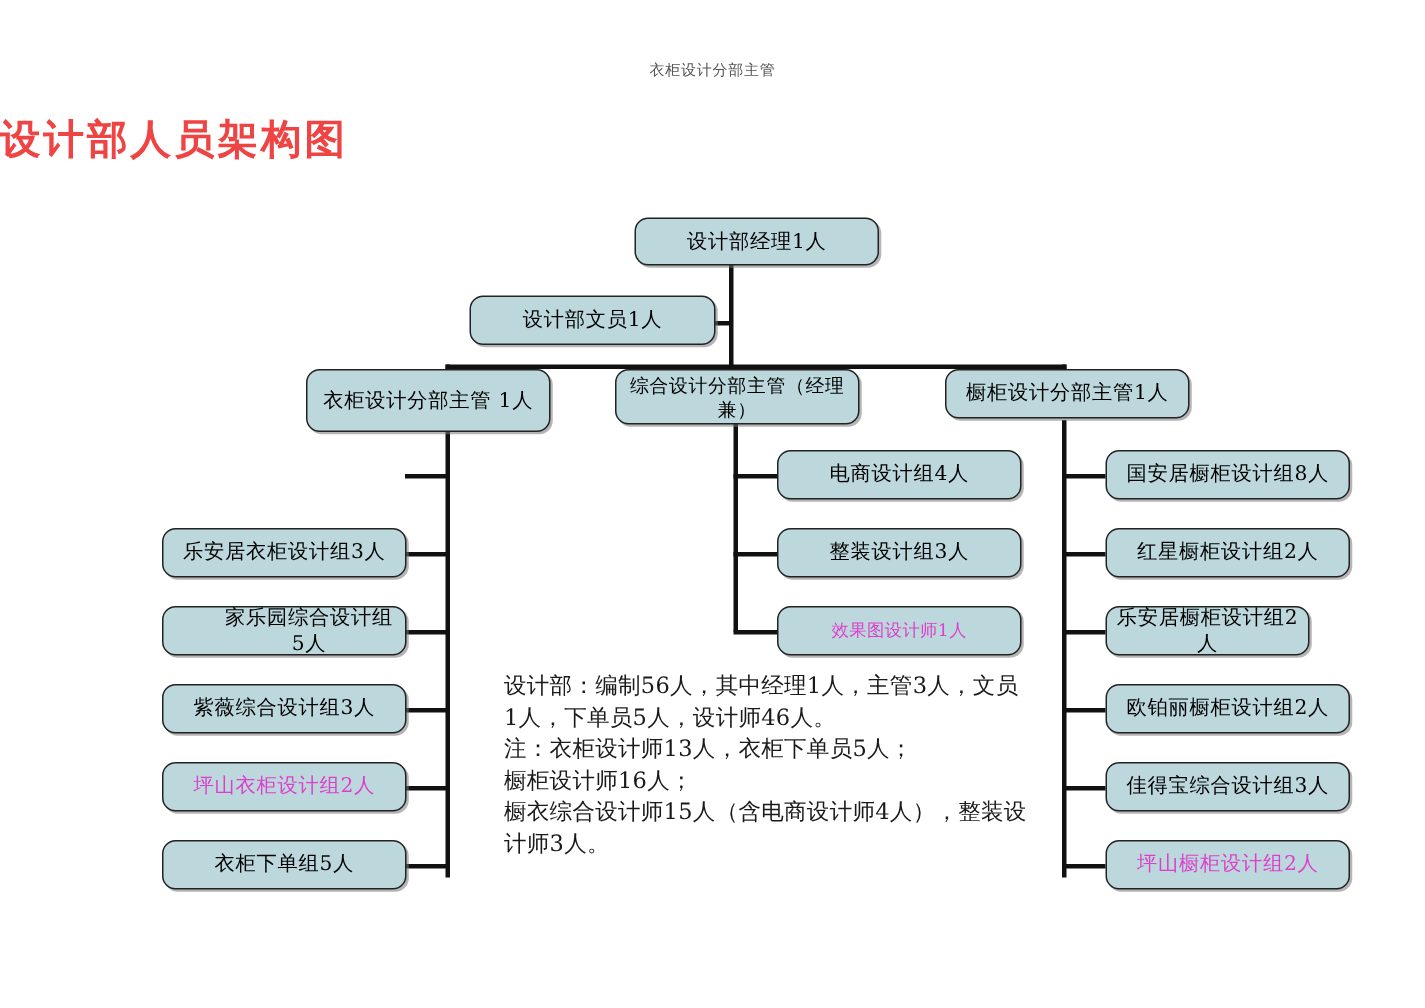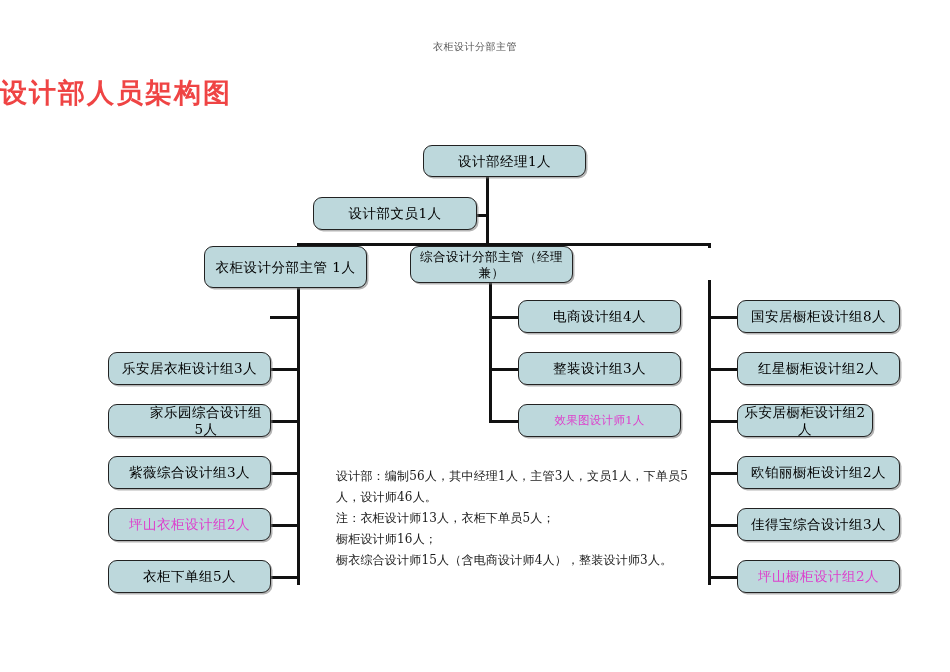--- a/index.html
+++ b/index.html
@@ -73,23 +73,23 @@
     font-family: "DejaVu Serif", "Liberation Serif", serif;
   }
   .box.magenta { color: #dd3fcc; }
   .box.small   { font-size: 11.5px; letter-spacing: 0.3px; }
   .box.two-line { line-height: 16px; font-size: 12.5px; }
 
   
   .notes {
     position: absolute;
     left: 336px;
-    top: 466px;
+    top: 447px;
     width: 352px;
-    font-size: 12px;
+    font-size: 15px;
     line-height: 21px;
     color: #1a1a1a;
     letter-spacing: 0.2px;
     font-family: "DejaVu Serif", "Liberation Serif", serif;
   }
   .notes p { margin: 0; }
 </style>
 </head>
 <body>
 
@@ -128,20 +128,21 @@
   <div class="line hline" style="left:708px; top:472px; width:29px;"></div>
   <div class="line hline" style="left:708px; top:524px; width:29px;"></div>
   <div class="line hline" style="left:708px; top:576px; width:29px;"></div>
 
   <div class="box" style="left:423px; top:145px; width:163px; height:32px;">设计部经理1人</div>
 
   <div class="box" style="left:313px; top:197px; width:164px; height:33px;">设计部文员1人</div>
 
   <div class="box" style="left:204px; top:246px; width:163px; height:42px;">衣柜设计分部主管  1人</div>
   <div class="box two-line" style="left:410px; top:246px; width:163px; height:37px;">综合设计分部主管（经理兼）</div>
+  <div class="box" style="left:630px; top:246px; width:163px; height:33px;">橱柜设计分部主管1人</div>
 
   <div class="box" style="left:108px; top:352px; width:163px; height:33px;">乐安居衣柜设计组3人</div>
   <div class="box" style="left:108px; top:404px; width:163px; height:33px;padding-left:37px;">家乐园综合设计组5人</div>
   <div class="box" style="left:108px; top:456px; width:163px; height:33px;">紫薇综合设计组3人</div>
   <div class="box magenta" style="left:108px; top:508px; width:163px; height:33px;">坪山衣柜设计组2人</div>
   <div class="box" style="left:108px; top:560px; width:163px; height:33px;">衣柜下单组5人</div>
 
   <div class="box" style="left:518px; top:300px; width:163px; height:33px;">电商设计组4人</div>
   <div class="box" style="left:518px; top:352px; width:163px; height:33px;">整装设计组3人</div>
   <div class="box magenta small" style="left:518px; top:404px; width:163px; height:33px;">效果图设计师1人</div>

